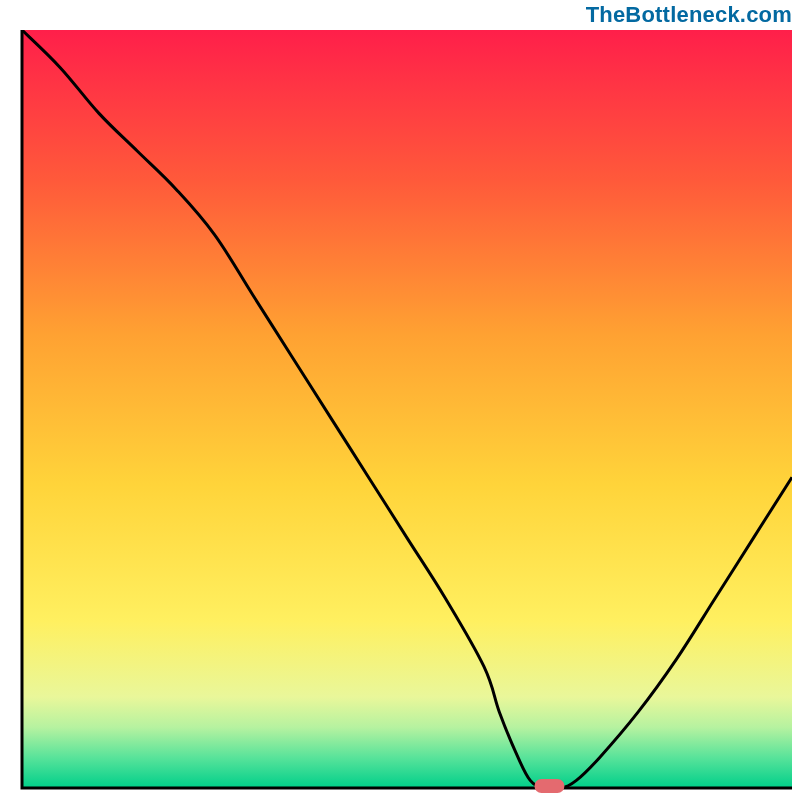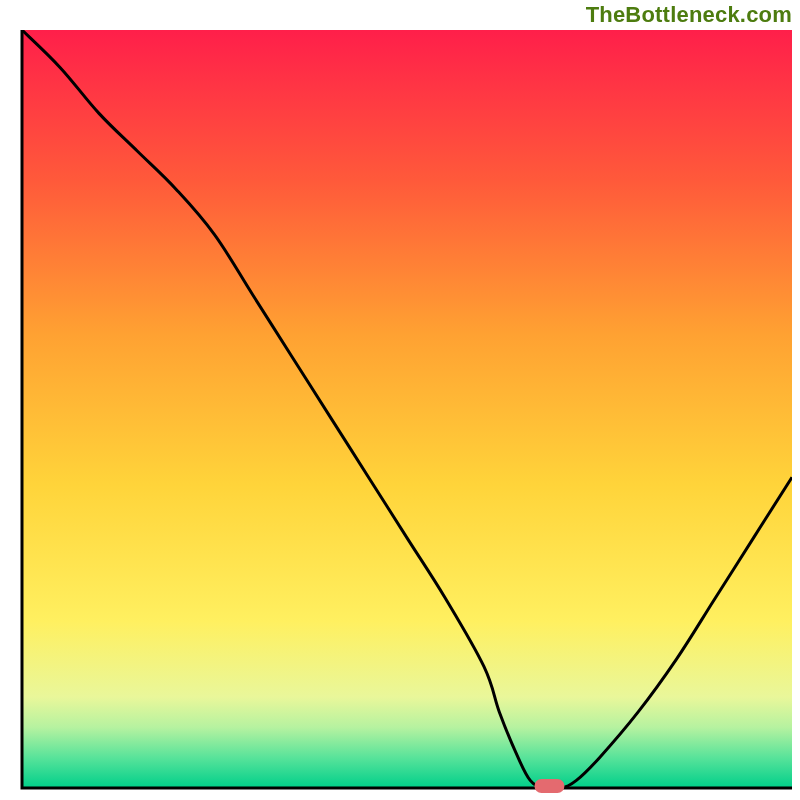--- a/index.html
+++ b/index.html
@@ -20,21 +20,21 @@
     width: 800px;
     height: 800px;
   }
   .watermark {
     position: absolute;
     top: 2px;
     right: 8px;
     font-family: Arial, Helvetica, sans-serif;
     font-size: 22px;
     font-weight: 600;
-    color: #4d7c0f;
+    color: #0369a1;
     letter-spacing: 0.2px;
     user-select: none;
   }
 </style>
 </head>
 <body>
 
 <div class="chart-container">
   <svg class="chart" viewBox="0 0 800 800">
     <defs>

